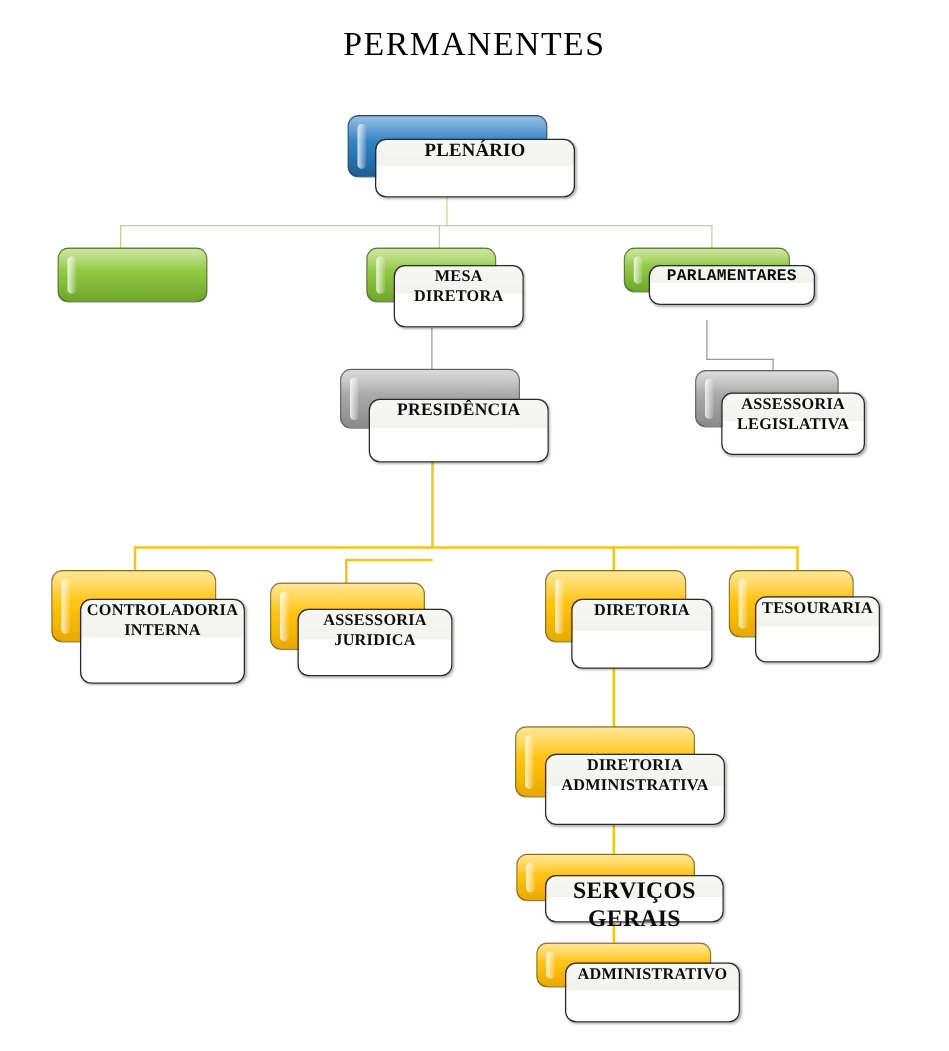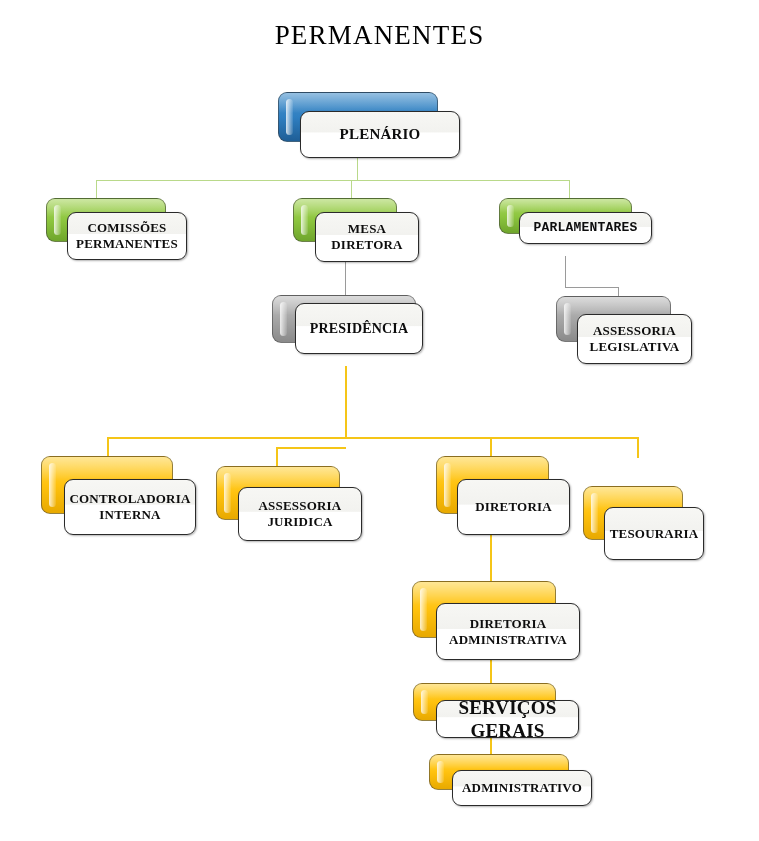--- a/index.html
+++ b/index.html
@@ -46,21 +46,21 @@
     content:"";
     position:absolute;left:0;right:0;top:0;height:42%;
     background:linear-gradient(to bottom,rgba(255,255,255,.42),rgba(255,255,255,0));
   }
   .front{
     position:absolute;
     border-radius:9px;
     border:1.5px solid #2a2a2a;
     background:linear-gradient(to bottom,#f7f7f4 0%,#f2f2ef 45%,#ffffff 46%,#ffffff 100%);
     box-sizing:border-box;
-    display:flex;align-items:center;justify-content:center;
+    display:flex;align-items:flex-start;justify-content:center;
     text-align:center;
     box-shadow:1px 1px 2px rgba(0,0,0,.30);
   }
   .label{
     font-family:"Liberation Serif", serif;
     font-weight:bold;
     color:#0d0d0d;
     line-height:1.22;
     letter-spacing:.2px;
     padding:0 6px;
@@ -102,80 +102,76 @@
 
   <div class="node" style="left:278px;top:92px;width:182px;height:66px;">
     <div class="back" style="width:160px;height:50px;background:linear-gradient(to bottom,#4a93cd 0%,#2f7fc1 50%,#1f5e96 100%);"></div>
     <div class="front" style="left:22px;top:19px;width:160px;height:47px;">
       <span class="label" style="font-size:15px;">PLENÁRIO</span>
     </div>
   </div>
 
   <div class="node" style="left:46px;top:198px;width:140px;height:62px;">
     <div class="back" style="width:120px;height:44px;background:linear-gradient(to bottom,#a8d55f 0%,#8dc63f 50%,#6fa52c 100%);"></div>
-    <div class="front" style="left:21px;top:14px;width:120px;height:48px;">
-      <span class="label" style="font-size:13px;">COMISSÕES
-PERMANENTES</span>
-    </div>
   </div>
 
   <div class="node" style="left:293px;top:198px;width:126px;height:64px;">
     <div class="back" style="width:104px;height:44px;background:linear-gradient(to bottom,#a8d55f 0%,#8dc63f 50%,#6fa52c 100%);"></div>
     <div class="front" style="left:22px;top:14px;width:104px;height:50px;">
       <span class="label" style="font-size:13px;font-family:Liberation Serif, serif;">MESA
 DIRETORA</span>
     </div>
   </div>
 
   <div class="node" style="left:499px;top:198px;width:153px;height:50px;">
     <div class="back" style="width:133px;height:36px;background:linear-gradient(to bottom,#a8d55f 0%,#8dc63f 50%,#6fa52c 100%);"></div>
     <div class="front" style="left:20px;top:14px;width:133px;height:32px;">
       <span class="label" style="font-size:13px;font-family:Liberation Mono, monospace;">PARLAMENTARES</span>
     </div>
   </div>
 
   <div class="node" style="left:272px;top:295px;width:166px;height:71px;">
     <div class="back" style="width:144px;height:48px;background:linear-gradient(to bottom,#c2c2c2 0%,#a6a6a6 50%,#8a8a8a 100%);"></div>
-    <div class="front" style="left:23px;top:8px;width:128px;height:51px;">
+    <div class="front" style="left:23px;top:24px;width:144px;height:51px;">
       <span class="label" style="font-size:14px;">PRESIDÊNCIA</span>
     </div>
   </div>
 
   <div class="node" style="left:556px;top:296px;width:136px;height:68px;">
     <div class="back" style="width:115px;height:46px;background:linear-gradient(to bottom,#c2c2c2 0%,#a6a6a6 50%,#8a8a8a 100%);"></div>
     <div class="front" style="left:21px;top:18px;width:115px;height:50px;">
       <span class="label" style="font-size:13px;">ASSESSORIA
 LEGISLATIVA</span>
     </div>
   </div>
 
   <div class="node" style="left:41px;top:456px;width:155px;height:79px;">
     <div class="back" style="width:132px;height:58px;background:linear-gradient(to bottom,#ffd54a 0%,#ffc20e 50%,#e8a900 100%);"></div>
-    <div class="front" style="left:23px;top:23px;width:132px;height:56px;">
+    <div class="front" style="left:23px;top:23px;width:132px;height:68px;">
       <span class="label" style="font-size:13px;">CONTROLADORIA
 INTERNA</span>
     </div>
   </div>
 
   <div class="node" style="left:216px;top:466px;width:146px;height:75px;">
     <div class="back" style="width:124px;height:54px;background:linear-gradient(to bottom,#ffd54a 0%,#ffc20e 50%,#e8a900 100%);"></div>
     <div class="front" style="left:22px;top:21px;width:124px;height:54px;">
       <span class="label" style="font-size:13px;">ASSESSORIA
 JURIDICA</span>
     </div>
   </div>
 
   <div class="node" style="left:436px;top:456px;width:134px;height:79px;">
     <div class="back" style="width:113px;height:58px;background:linear-gradient(to bottom,#ffd54a 0%,#ffc20e 50%,#e8a900 100%);"></div>
     <div class="front" style="left:21px;top:23px;width:113px;height:56px;">
       <span class="label" style="font-size:13px;">DIRETORIA</span>
     </div>
   </div>
 
-  <div class="node" style="left:583px;top:456px;width:121px;height:74px;margin-top:30px;">
+  <div class="node" style="left:583px;top:456px;width:121px;height:74px;">
     <div class="back" style="width:100px;height:54px;background:linear-gradient(to bottom,#ffd54a 0%,#ffc20e 50%,#e8a900 100%);"></div>
     <div class="front" style="left:21px;top:21px;width:100px;height:53px;">
       <span class="label" style="font-size:13px;">TESOURARIA</span>
     </div>
   </div>
 
   <div class="node" style="left:412px;top:581px;width:168px;height:79px;">
     <div class="back" style="width:144px;height:57px;background:linear-gradient(to bottom,#ffd54a 0%,#ffc20e 50%,#e8a900 100%);"></div>
     <div class="front" style="left:24px;top:22px;width:144px;height:57px;">
       <span class="label" style="font-size:13px;">DIRETORIA
@@ -185,18 +181,18 @@
 
   <div class="node" style="left:413px;top:683px;width:166px;height:55px;">
     <div class="back" style="width:143px;height:38px;background:linear-gradient(to bottom,#ffd54a 0%,#ffc20e 50%,#e8a900 100%);"></div>
     <div class="front" style="left:23px;top:17px;width:143px;height:38px;">
       <span class="label" style="font-size:19px;">SERVIÇOS GERAIS</span>
     </div>
   </div>
 
   <div class="node" style="left:429px;top:754px;width:163px;height:52px;">
     <div class="back" style="width:140px;height:36px;background:linear-gradient(to bottom,#ffd54a 0%,#ffc20e 50%,#e8a900 100%);"></div>
-    <div class="front" style="left:23px;top:16px;width:140px;height:36px;">
+    <div class="front" style="left:23px;top:16px;width:140px;height:48px;">
       <span class="label" style="font-size:13px;">ADMINISTRATIVO</span>
     </div>
   </div>
 
 </div>
 
 </body></html>

